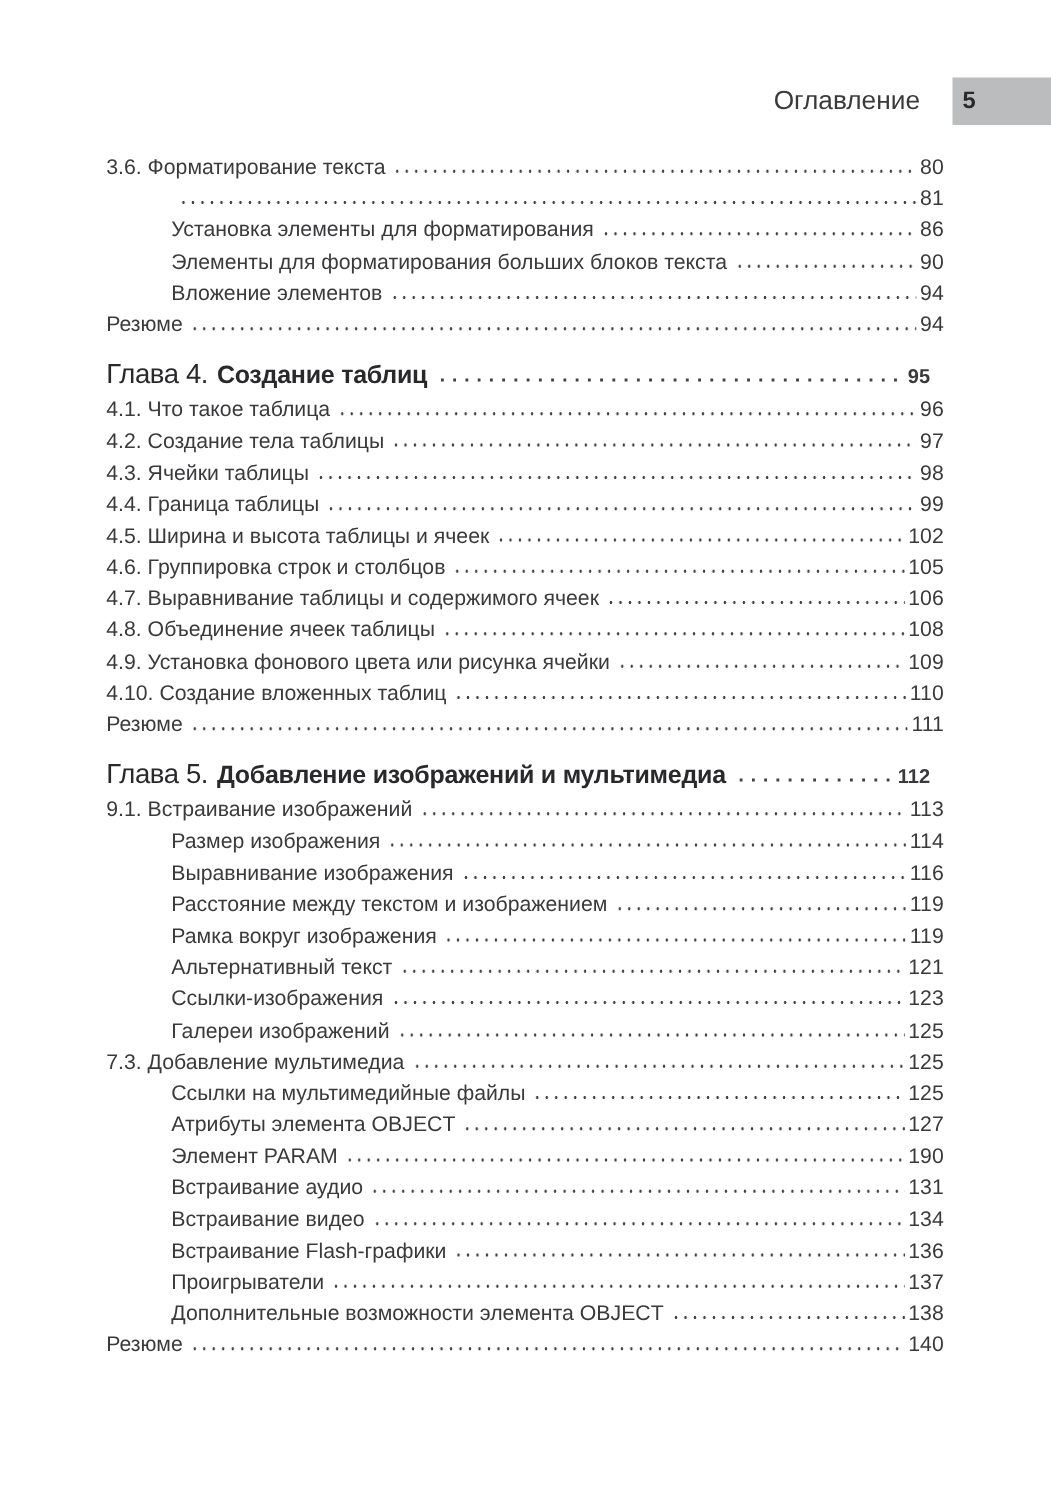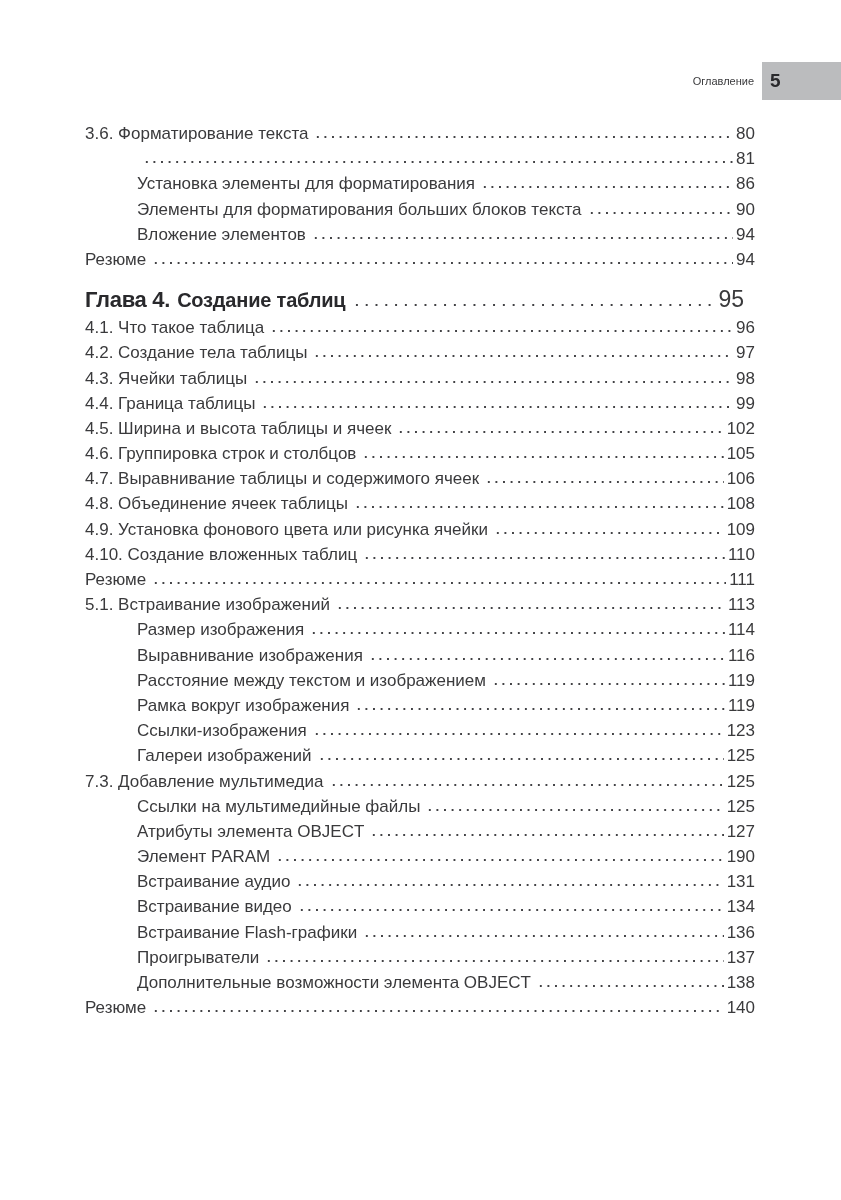--- a/index.html
+++ b/index.html
@@ -26,23 +26,23 @@
     position: absolute;
     top: 62px;
     left: 0;
     right: 0;
     height: 38px;
     display: flex;
     justify-content: flex-end;
     align-items: center;
   }
   .header-title {
-    font-size: 11px;
+    font-size: 21px;
     color: var(--text, #3a3a3c);
-    margin-right: 8px;
+    margin-right: 26px;
   }
   .header-pagebox {
     width: 79px;
     height: 38px;
     background: var(--header_box, #bbbcbe);
     display: flex;
     align-items: center;
     box-sizing: border-box;
     padding-left: 8px;
   }
@@ -84,38 +84,38 @@
   
   .row.chapter {
     height: 30px;
     margin-top: 11px;
     margin-bottom: 2px;
     padding-right: 11px;
     color: var(--heading_text, #2b2b2e);
   }
   .ch-prefix {
     font-size: 22px;
-    font-weight: bold;
+    font-weight: normal;
     letter-spacing: -0.3px;
     margin-right: 7px;
   }
   .ch-title {
     font-size: 20px;
     font-weight: bold;
     letter-spacing: -0.2px;
     text-align: right;
   }
   .row.chapter .leader {
     background-image: radial-gradient(circle 1.45px at 50% 50%, var(--dots, #424245) 97%, rgba(0,0,0,0));
     background-size: 9.8px 4px;
     margin: 0 5px 0 7px;
   }
   .row.chapter .pagenum {
-    font-size: 23px;
-    font-weight: normal;
+    font-size: 16px;
+    font-weight: bold;
     color: var(--text, #3a3a3c);
   }
 </style>
 </head>
 <body style="--header_box: #bbbcbe; --text: #3a3a3c; --heading_text: #29292c; --dots: #424245;">
 
 <div class="page">
 
   <header class="page-header">
     <span class="header-title">Оглавление</span>
@@ -208,22 +208,28 @@
       <div class="row lvl1">
         <span class="label">4.10. Создание вложенных таблиц</span>
         <span class="leader"></span>
         <span class="pagenum">110</span>
       </div>
       <div class="row lvl1">
         <span class="label">Резюме</span>
         <span class="leader"></span>
         <span class="pagenum">111</span>
       </div>
-      <div class="row lvl1">
-        <span class="label">5.1. Встраивание изображений</span>
+      <div class="row chapter">
+        <span class="ch-prefix">Глава 5.</span>
+        <span class="ch-title">Добавление изображений и мультимедиа</span>
+        <span class="leader"></span>
+        <span class="pagenum">112</span>
+      </div>
+      <div class="row lvl1">
+        <span class="label">9.1. Встраивание изображений</span>
         <span class="leader"></span>
         <span class="pagenum">113</span>
       </div>
       <div class="row lvl2">
         <span class="label">Размер изображения</span>
         <span class="leader"></span>
         <span class="pagenum">114</span>
       </div>
       <div class="row lvl2">
         <span class="label">Выравнивание изображения</span>
@@ -234,20 +240,25 @@
         <span class="label">Расстояние между текстом и изображением</span>
         <span class="leader"></span>
         <span class="pagenum">119</span>
       </div>
       <div class="row lvl2">
         <span class="label">Рамка вокруг изображения</span>
         <span class="leader"></span>
         <span class="pagenum">119</span>
       </div>
       <div class="row lvl2">
+        <span class="label">Альтернативный текст</span>
+        <span class="leader"></span>
+        <span class="pagenum">121</span>
+      </div>
+      <div class="row lvl2">
         <span class="label">Ссылки-изображения</span>
         <span class="leader"></span>
         <span class="pagenum">123</span>
       </div>
       <div class="row lvl2">
         <span class="label">Галереи изображений</span>
         <span class="leader"></span>
         <span class="pagenum">125</span>
       </div>
       <div class="row lvl1">

